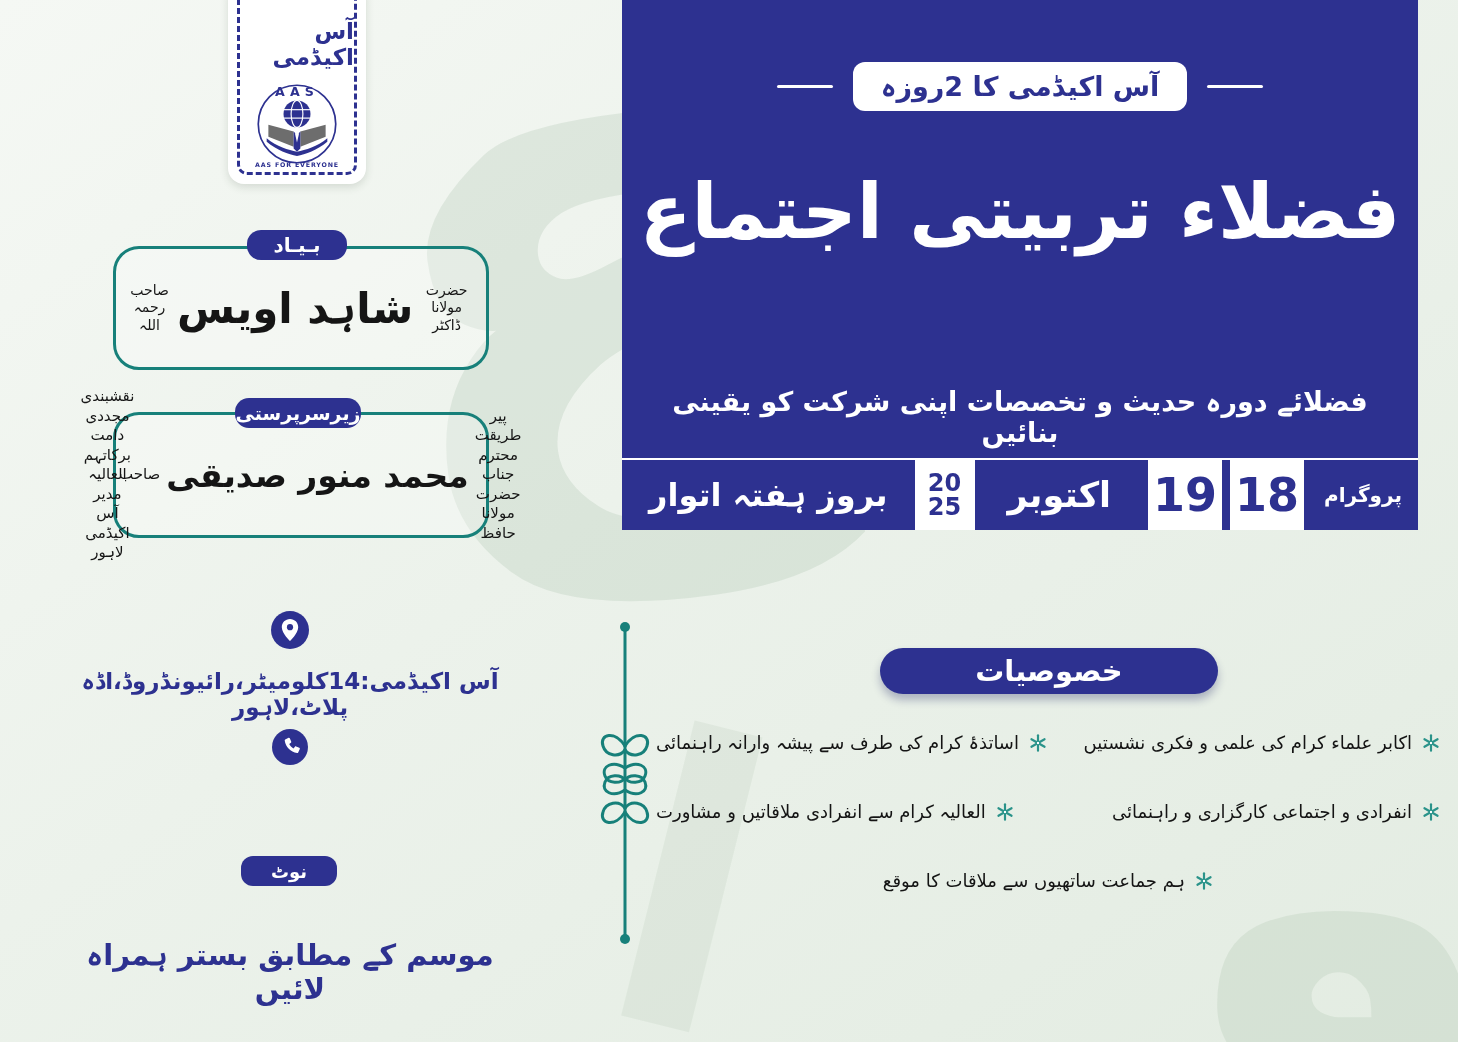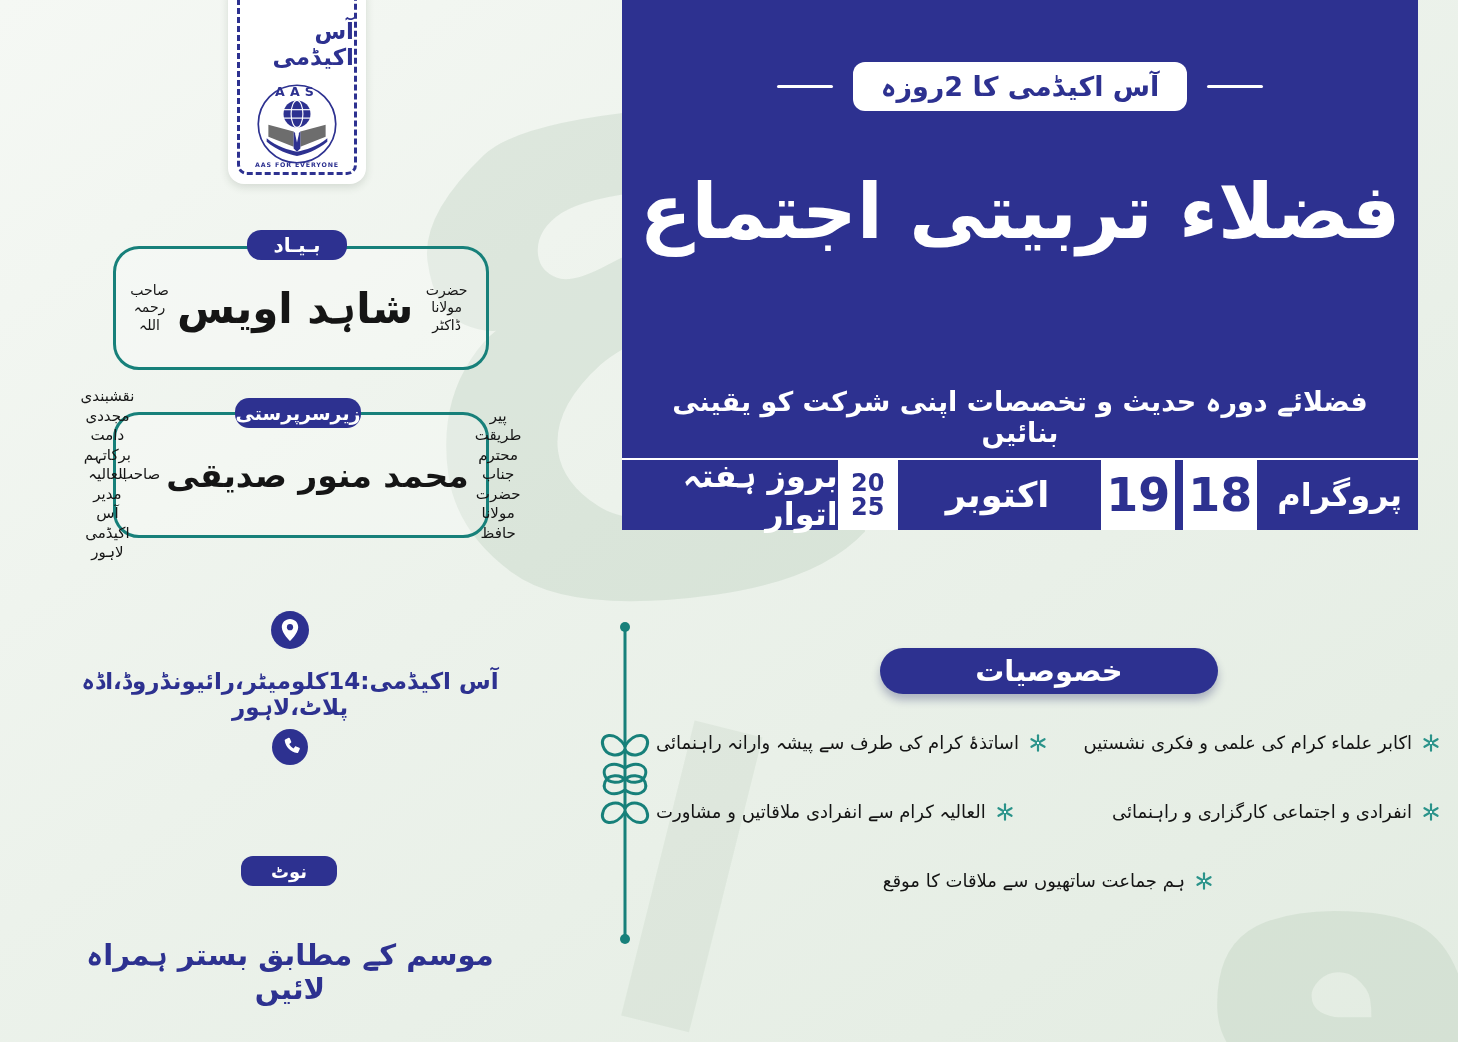--- a/index.html
+++ b/index.html
@@ -45,24 +45,24 @@
     justify-content:center;gap:20px;}
   .kicker-line{width:56px;height:3px;background:#fff;border-radius:2px;}
   .kicker-badge{background:#fff;color:#2d3190;font-weight:bold;font-size:27px;
     padding:9px 28px;border-radius:12px;direction:rtl;}
   .event-title{position:absolute;top:168px;left:12px;right:12px;text-align:center;
     font-size:76px;font-weight:bold;direction:rtl;line-height:1.15;letter-spacing:1px;}
   .event-subtitle{position:absolute;top:386px;left:20px;right:20px;text-align:center;
     font-size:27px;font-weight:bold;direction:rtl;}
   .schedule{position:absolute;bottom:0;left:0;right:0;height:70px;border-top:2px solid #fff;
     display:flex;direction:rtl;align-items:stretch;}
-  .sch-label{display:flex;align-items:center;padding:16px 16px;font-size:32px;font-weight:bold;}
+  .sch-label{display:flex;align-items:center;padding:16px 16px;font-size:20px;font-weight:bold;}
   .sch-box{background:#fff;color:#2d3190;width:74px;margin:0 4px;display:flex;
     align-items:center;justify-content:center;font-size:46px;font-weight:bold;}
-  .sch-month{display:flex;align-items:center;padding:0 48px;font-size:35px;font-weight:bold;}
+  .sch-month{display:flex;align-items:center;padding:0 33px;font-size:35px;font-weight:bold;}
   .sch-year{background:#fff;color:#2d3190;width:60px;display:flex;flex-direction:column;
     align-items:center;justify-content:center;font-size:24px;font-weight:bold;line-height:1.02;}
   .sch-days{flex:1;display:flex;align-items:center;justify-content:center;
     font-size:32px;font-weight:bold;}
 
   
   .icon-circle{width:38px;height:38px;}
   .address{left:40px;top:668px;width:500px;text-align:center;color:#2d3190;
     font-weight:bold;font-size:23px;direction:rtl;}
   .phones{left:60px;top:780px;width:460px;text-align:center;color:#0d8175;

